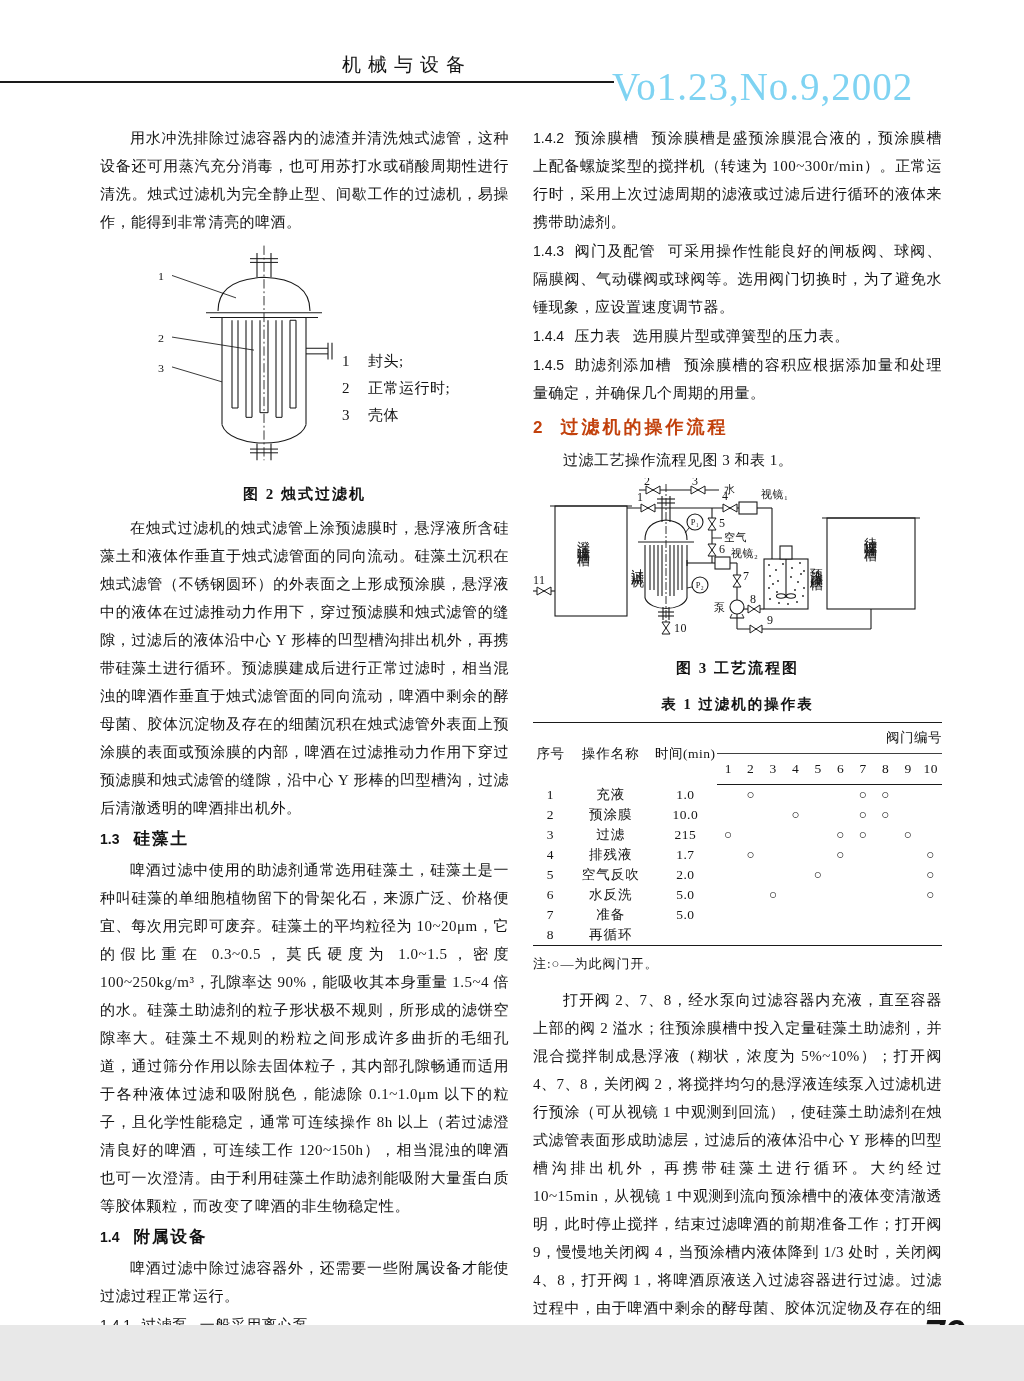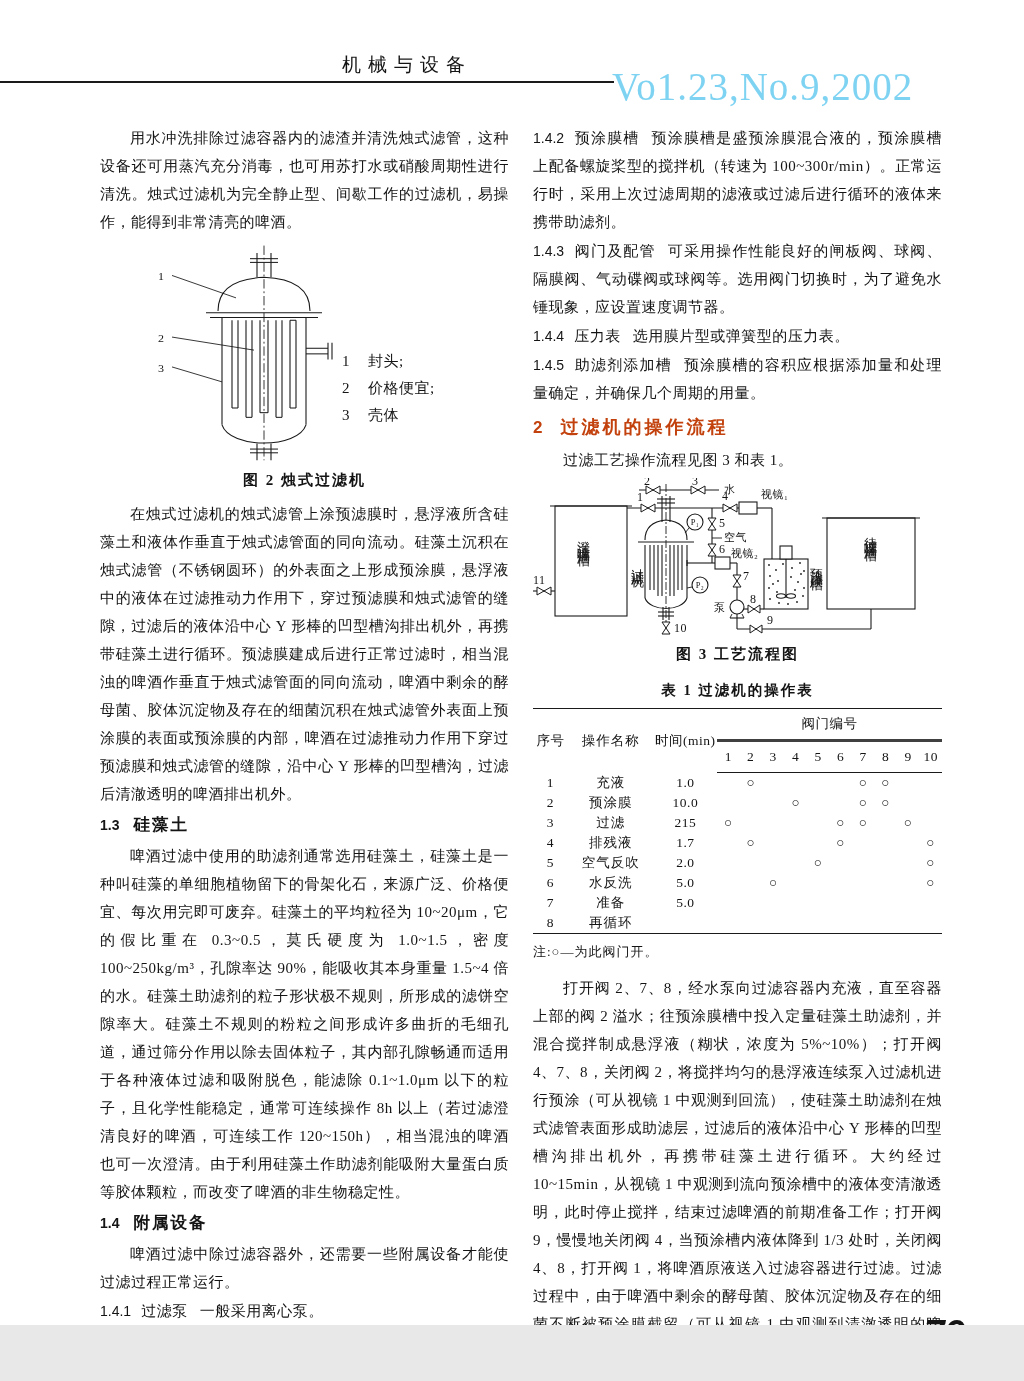--- a/index.html
+++ b/index.html
@@ -16,21 +16,21 @@
   .col p{margin:0 0 1px 0;text-indent:2em;}
   .col p.noindent{text-indent:0;}
   .sec-num{font-family:"Liberation Sans",sans-serif;font-size:14px;letter-spacing:0;}
   .sec-term{margin:0 12px 0 10px;}
   .h3{margin:3px 0 3px 0;font-size:16.5px;font-weight:600;text-indent:0;}
   .h3 .h-title{margin-left:14px;letter-spacing:2px;}
   .h2-blue{margin:6px 0 4px 0;font-size:18px;font-weight:600;color:#c2410c;text-indent:0;}
   .h2-blue .h-title{margin-left:18px;letter-spacing:3px;}
   
   .fig{margin:4px 0 6px 0;}
-  .fig-caption{text-align:center;font-size:15px;font-weight:600;letter-spacing:2px;margin-top:2px;}
+  .fig-caption{text-align:center;font-size:15px;font-weight:600;letter-spacing:2px;margin-top:16px;}
   .fig3-wrap{position:relative;width:410px;height:160px;}
   .fig3-wrap svg{position:absolute;top:0;left:0;}
   .vlabel{position:absolute;writing-mode:vertical-rl;text-orientation:upright;
           font-size:13px;letter-spacing:3px;line-height:13px;}
   svg line,svg path,svg rect,svg circle,svg ellipse{stroke:#1a1a1a;fill:none;stroke-width:1.1;}
   svg .thin{stroke-width:0.9;}
   svg .dot{fill:#1a1a1a;stroke:none;}
   svg .valve{fill:#ffffff;stroke:#1a1a1a;stroke-width:1;}
   svg .white{fill:#ffffff;}
   svg text{font-family:"Liberation Serif",serif;font-size:11px;fill:#141414;stroke:none;}
@@ -38,21 +38,21 @@
   svg text.gauge{font-size:8.5px;text-anchor:middle;}
   .legend{position:absolute;left:238px;top:108px;font-size:15px;line-height:27px;}
   .legend .lnum{display:inline-block;width:26px;}
   .fig2-wrap{position:relative;width:400px;height:224px;margin-left:4px;}
   
   .tbl-title{text-align:center;font-size:14.5px;font-weight:600;letter-spacing:2px;margin:8px 0 4px 0;}
   table.op{width:100%;border-collapse:collapse;font-size:13.5px;text-align:center;
            border-top:1.6px solid #1a1a1a;border-bottom:1.6px solid #1a1a1a;}
   table.op th{font-weight:normal;padding:1px 0;}
   table.op thead tr:last-child th{border-bottom:1.6px solid #1a1a1a;}
-  table.op th.spanner{border-bottom:3px solid #404040;}
+  table.op th.spanner{border-bottom:1px solid #404040;text-align:right;}
   table.op td{padding:0;height:20px;line-height:20px;}
   table.op .c-seq{width:34px;}
   table.op .c-name{width:84px;letter-spacing:1px;}
   table.op .c-time{width:62px;}
   table.op .c-v{width:22px;}
   .tbl-note{font-size:13px;margin:4px 0 8px 0;letter-spacing:1px;}
   
   .footer{position:absolute;top:1306px;left:756px;display:flex;align-items:baseline;gap:16px;font-style:italic;}
   .footer .f-date{font-family:"Liberation Sans",sans-serif;font-size:15px;}
   .footer .f-journal{font-size:12px;letter-spacing:3px;margin-top:28px;}
@@ -120,21 +120,21 @@
 
             <line x1="68" y1="38" x2="132" y2="62" class="thin"></line>
             <line x1="68" y1="104" x2="150" y2="118" class="thin"></line>
             <line x1="68" y1="136" x2="118" y2="152" class="thin"></line>
             <text class="num" x="54" y="43">1</text>
             <text class="num" x="54" y="109">2</text>
             <text class="num" x="54" y="141">3</text>
           </svg>
           <div class="legend">
             <div><span class="lnum">1</span><span>封头;</span></div>
-            <div><span class="lnum">2</span><span>价格便宜;</span></div>
+            <div><span class="lnum">2</span><span>正常运行时;</span></div>
             <div><span class="lnum">3</span><span>壳体</span></div>
           </div>
         </div>
         <div class="fig-caption">图 2  烛式过滤机</div>
       </div>
 
       <p>在烛式过滤机的烛式滤管上涂预滤膜时，悬浮液所含硅藻土和液体作垂直于烛式滤管面的同向流动。硅藻土沉积在烛式滤管（不锈钢圆环）的外表面之上形成预涂膜，悬浮液中的液体在过滤推动力作用下，穿过预滤膜和烛式滤管的缝隙，过滤后的液体沿中心 Y 形棒的凹型槽沟排出机外，再携带硅藻土进行循环。预滤膜建成后进行正常过滤时，相当混浊的啤酒作垂直于烛式滤管面的同向流动，啤酒中剩余的酵母菌、胶体沉淀物及存在的细菌沉积在烛式滤管外表面上预涂膜的表面或预涂膜的内部，啤酒在过滤推动力作用下穿过预滤膜和烛式滤管的缝隙，沿中心 Y 形棒的凹型槽沟，过滤后清澈透明的啤酒排出机外。</p>
 
       <div class="h3">
         <span class="sec-num">1.3</span><span class="h-title">硅藻土</span>

